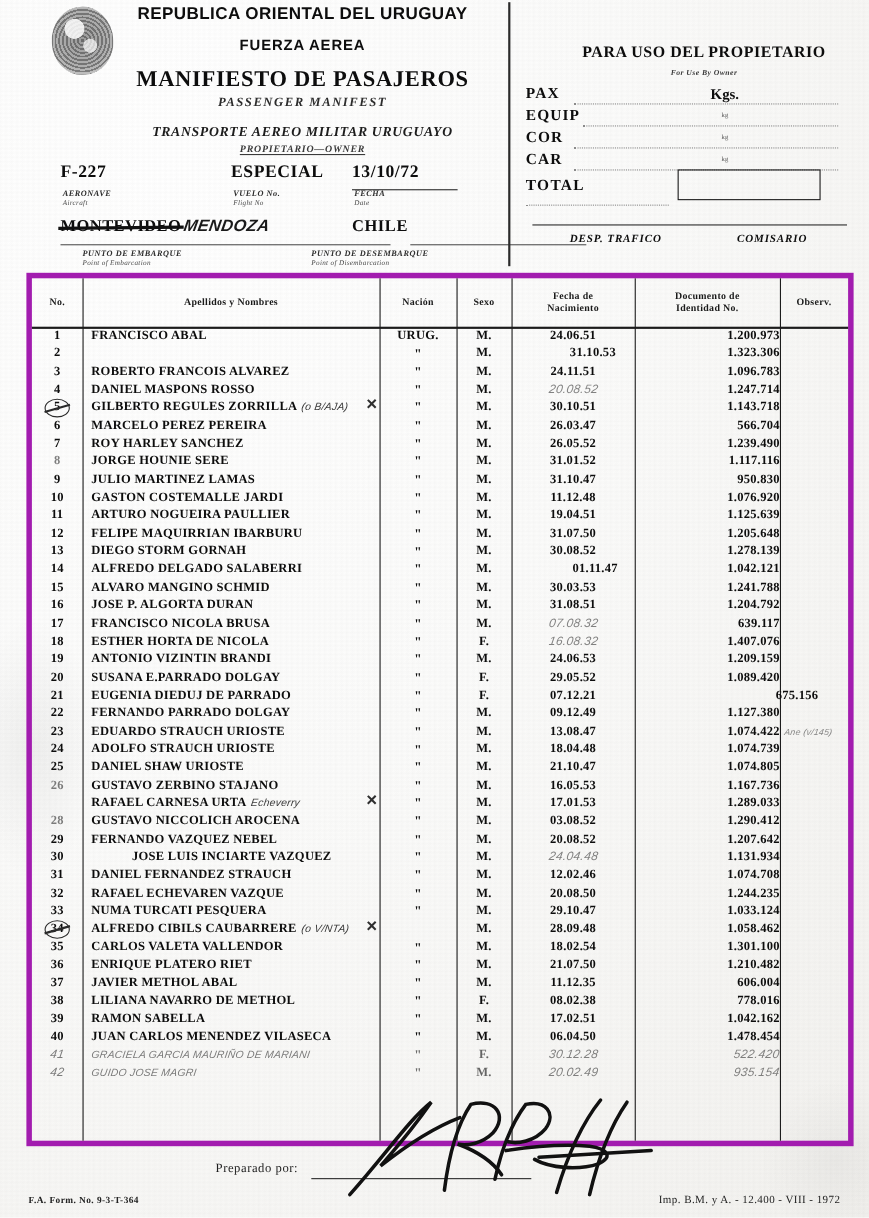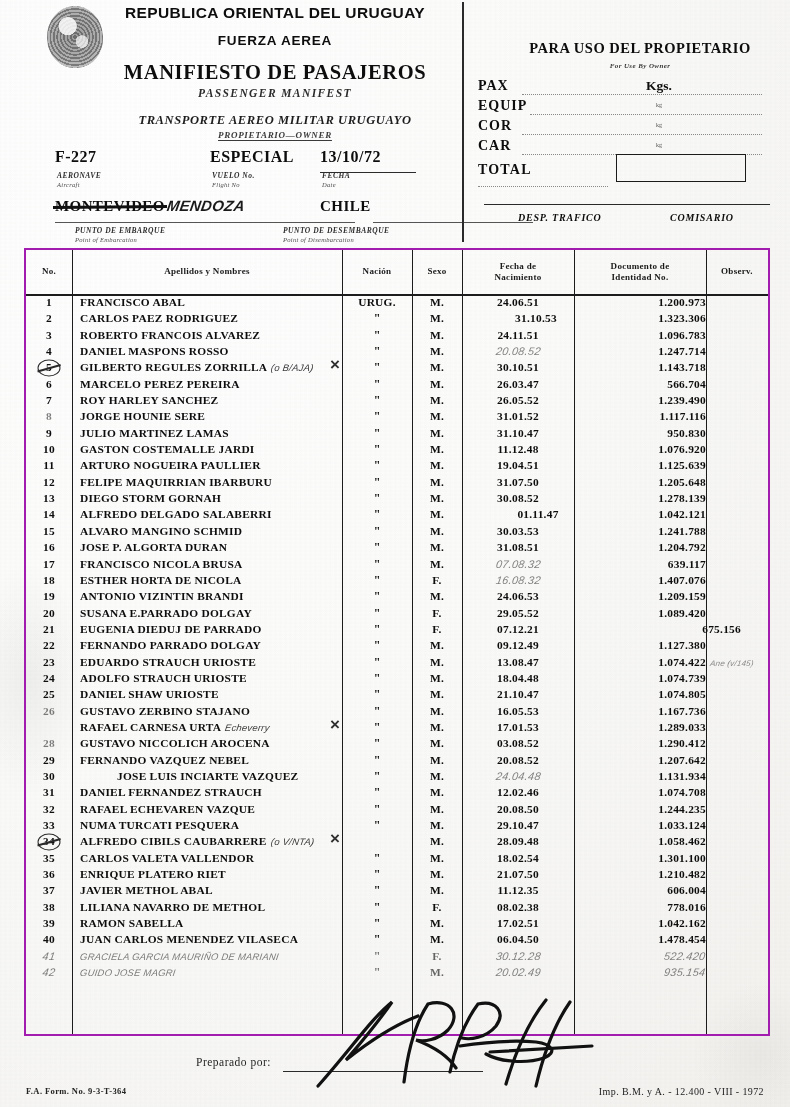--- a/index.html
+++ b/index.html
@@ -72,21 +72,21 @@
   .ob-unit{position:absolute;font-family:"Liberation Serif",serif;font-size:6px;color:#555;}
   .ob-total{position:absolute;left:8px;top:156px;font-family:"Liberation Serif",serif;font-weight:bold;font-size:14px;letter-spacing:1.2px;}
   .ob-tbox{position:absolute;left:146px;top:148px;width:128px;height:26px;border:1.6px solid #1b1b1b;}
   .ob-hr{position:absolute;left:14px;top:198px;width:286px;border-bottom:1.4px solid #2a2a2a;}
   .ob-foot{position:absolute;top:206px;font-family:"Liberation Serif",serif;font-style:italic;font-weight:bold;font-size:10px;letter-spacing:.8px;}
 
   .vdiv{position:absolute;left:462px;top:2px;width:0;height:240px;border-left:2px solid #2a2a2a;}
 
   
   .table{position:absolute;left:24px;top:248px;width:742px;height:784px;
-    border:2px solid #a21caf;background:rgba(255,255,255,0);}
+    border:5px solid #a21caf;background:rgba(255,255,255,0);}
   .thead{position:absolute;left:0;top:0;width:742px;height:44px;border-bottom:2px solid #1c1c1c;}
   .th{position:absolute;top:0;height:44px;display:flex;align-items:center;justify-content:center;text-align:center;
       font-family:"Liberation Serif",serif;font-size:9px;font-weight:bold;letter-spacing:.3px;color:#1a1a1a;line-height:1.25;}
   .col-sep{position:absolute;top:0;bottom:0;width:0;border-left:1.6px solid #1c1c1c;}
 
   .rows{position:absolute;left:0;top:44px;width:742px;}
   .row{position:relative;height:16.35px;}
   .cell{position:absolute;top:0;height:16.35px;line-height:16.35px;
         font-family:"Liberation Serif",serif;font-weight:bold;font-size:11.4px;letter-spacing:.25px;white-space:nowrap;}
   .c-no{text-align:center;}
@@ -225,21 +225,20 @@
         <div class="cell c-no" style="left: 0px; width: 46px;">1</div>
         <div class="cell c-name" style="left: 46px; width: 270px;">FRANCISCO ABAL</div>
         <div class="cell c-nat" style="left: 316px; width: 70px;">URUG.</div>
         <div class="cell c-sex" style="left: 386px; width: 50px;">M.</div>
         <div class="cell c-dob" style="left: 436px; width: 112px;">24.06.51</div>
         <div class="cell c-doc" style="left: 548px; width: 132px;">1.200.973</div>
         <div class="cell c-obs" style="left: 680px; width: 62px;"></div>
       </div>
       <div class="row">
         <div class="cell c-no" style="left: 0px; width: 46px;">2</div>
-        <div class="cell c-name" style="left: 46px; width: 270px;">CARLOS PAEZ RODRIGUEZ</div>
         <div class="cell c-nat ditto" style="left: 316px; width: 70px; font-size: 12px;">"</div>
         <div class="cell c-sex" style="left: 386px; width: 50px;">M.</div>
         <div class="cell c-dob" style="left: 436px; width: 112px; padding-left: 18px;">31.10.53</div>
         <div class="cell c-doc" style="left: 548px; width: 132px;">1.323.306</div>
         <div class="cell c-obs" style="left: 680px; width: 62px;"></div>
       </div>
       <div class="row">
         <div class="cell c-no" style="left: 0px; width: 46px;">3</div>
         <div class="cell c-name" style="left: 46px; width: 270px;">ROBERTO FRANCOIS ALVAREZ</div>
         <div class="cell c-nat ditto" style="left: 316px; width: 70px; font-size: 12px;">"</div>

